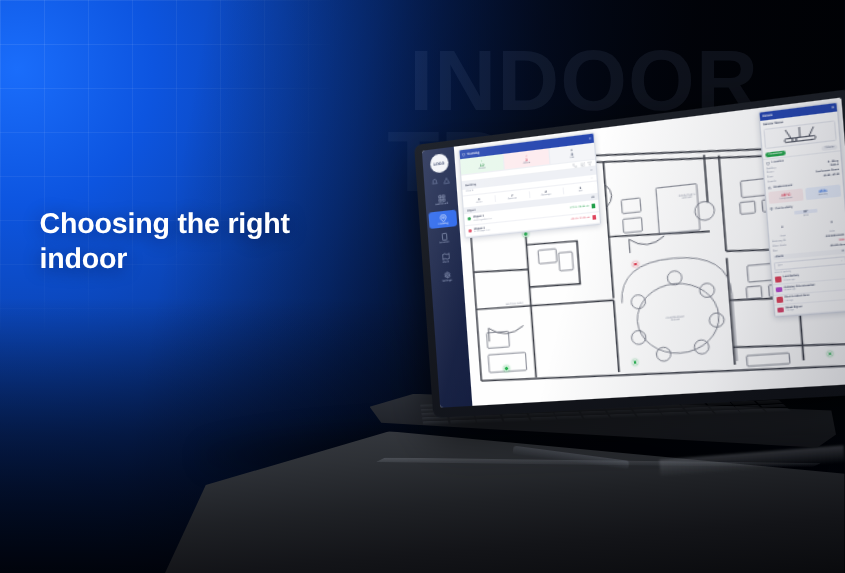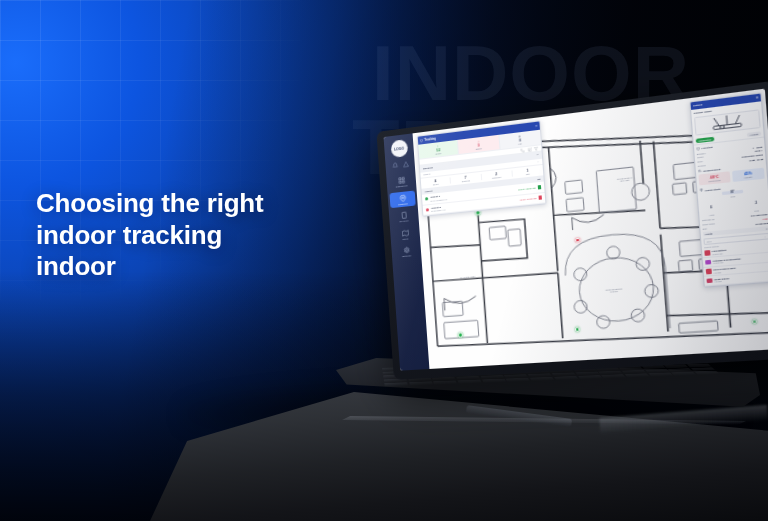--- a/index.html
+++ b/index.html
@@ -812,17 +812,16 @@
 
           </div>
           <div class="screen-gloss"></div>
         </div>
       </div>
     </div>
   </div>
 
   <div id="headline">
     <span class="ln">Choosing the right</span>
-    <span class="ln">indoor tracking</span>
     <span class="ln">indoor</span>
   </div>
 
 </div>
 
 </body></html>

